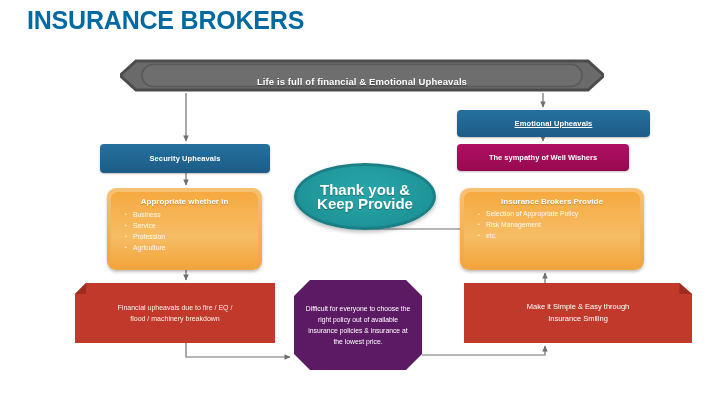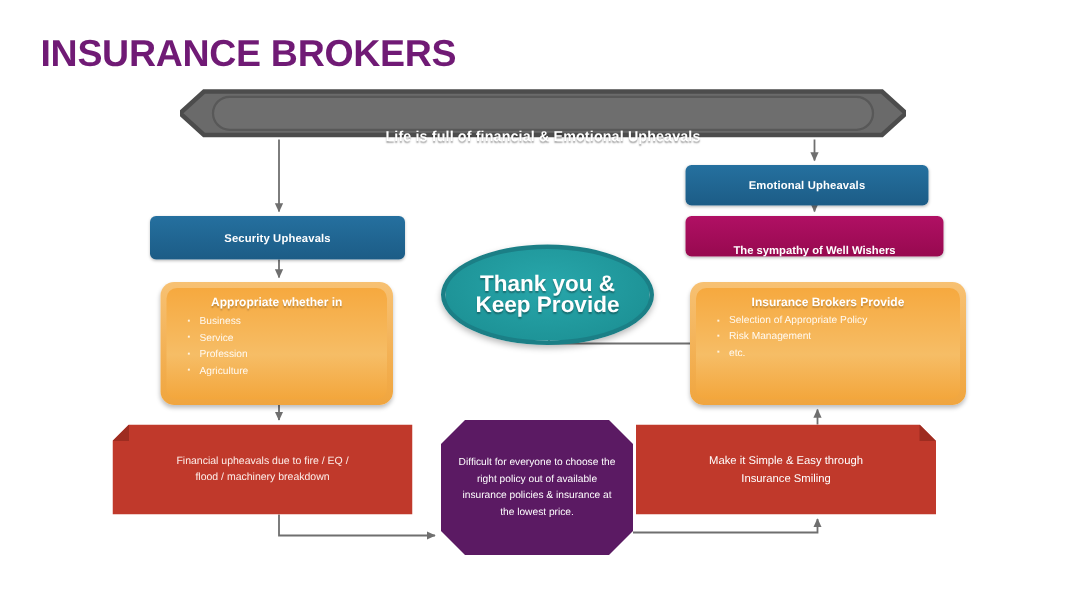--- a/index.html
+++ b/index.html
@@ -5,61 +5,60 @@
   html,body{margin:0;padding:0;background:#ffffff;}
   body{
     width:720px;height:404px;position:relative;overflow:hidden;
     font-family:"Liberation Sans", sans-serif;
     color:#000;
   }
   #stage{position:absolute;inset:0;width:720px;height:404px;background:#fff;}
 
   
   .page-title{
-    position:absolute;left:27px;top:22px;
+    position:absolute;left:27px;top:6px;
     font-size:25px;font-weight:bold;letter-spacing:-0.2px;
-    color:#701a75;white-space:nowrap;
+    color:#0369a1;white-space:nowrap;
     font-family:"Liberation Sans", sans-serif;
   }
 
   
   #connectors{position:absolute;left:0;top:0;width:720px;height:404px;}
 
   
   .node{position:absolute;box-sizing:border-box;display:flex;flex-direction:column;
         align-items:center;justify-content:center;text-align:center;color:#fff;}
   .banner-wrap{position:absolute;left:120px;top:58px;width:484px;height:35px;z-index:2;}
   .banner-shape{position:absolute;left:0;top:0;width:484px;height:35px;}
   .banner-label{
-    position:absolute;left:0;top:16px;width:484px;height:35px;
+    position:absolute;left:0;top:6px;width:484px;height:35px;
     display:flex;align-items:center;justify-content:center;
     font-size:9.5px;font-weight:bold;color:#ffffff;letter-spacing:.1px;
     z-index:4;text-shadow:0 1px 1px rgba(0,0,0,.35);
   }
 
   
   .blue{
     background:linear-gradient(180deg,#25709f 0%,#1c5c86 100%);
     border-radius:4px;
     font-size:7.5px;font-weight:bold;letter-spacing:.1px;
     box-shadow:0 1px 2px rgba(0,0,0,.25);
     z-index:3;
   }
   #node-financial-upheavals{left:100px;top:144px;width:170px;height:29px;}
-  #node-emotional-upheavals{left:457px;top:110px;width:162px;height:27px;}
+  #node-emotional-upheavals{left:457px;top:110px;width:193px;height:27px;text-decoration:underline;}
 
   
   .magenta{
     left:457px;top:144px;width:172px;height:27px;
     background:linear-gradient(180deg,#b01064 0%,#97094f 100%);
     border-radius:4px;
     font-size:7.5px;font-weight:bold;
     box-shadow:0 1px 2px rgba(0,0,0,.25);
     z-index:3;
-    justify-content:flex-end;
   }
 
   
   .orange-outer{
     position:absolute;border-radius:9px;
     background:linear-gradient(180deg,#f7c173 0%,#f0a53e 100%);
     box-shadow:0 2px 3px rgba(0,0,0,.25);
     z-index:3;
   }
   .orange-inner{
@@ -99,21 +98,21 @@
 
   
   .red-box{position:absolute;z-index:3;}
   .red-shape{position:absolute;left:0;top:0;width:100%;height:100%;}
   .red-text{
     position:absolute;left:0;top:0;width:100%;height:100%;
     display:flex;flex-direction:column;align-items:center;justify-content:center;
     color:#fff;text-align:center;padding:0 8px;box-sizing:border-box;
   }
   #node-security-against{left:75px;top:283px;width:200px;height:60px;}
-  #node-make-simple{left:424px;top:283px;width:200px;height:60px;}
+  #node-make-simple{left:464px;top:283px;width:228px;height:60px;}
   .red-head{font-size:8px;font-weight:bold;margin-bottom:3px;text-shadow:0 1px 1px rgba(0,0,0,.25);}
   .red-sub{font-size:7px;line-height:11px;color:#fdeeea;}
   .red-plain{font-size:7.5px;line-height:12px;color:#ffffff;}
 
   
   #node-difficult{left:294px;top:280px;width:128px;height:90px;z-index:3;position:absolute;}
   .purple-shape{position:absolute;left:0;top:0;width:100%;height:100%;}
   .purple-text{
     position:absolute;left:0;top:0;width:100%;height:100%;
     display:flex;align-items:center;justify-content:center;

